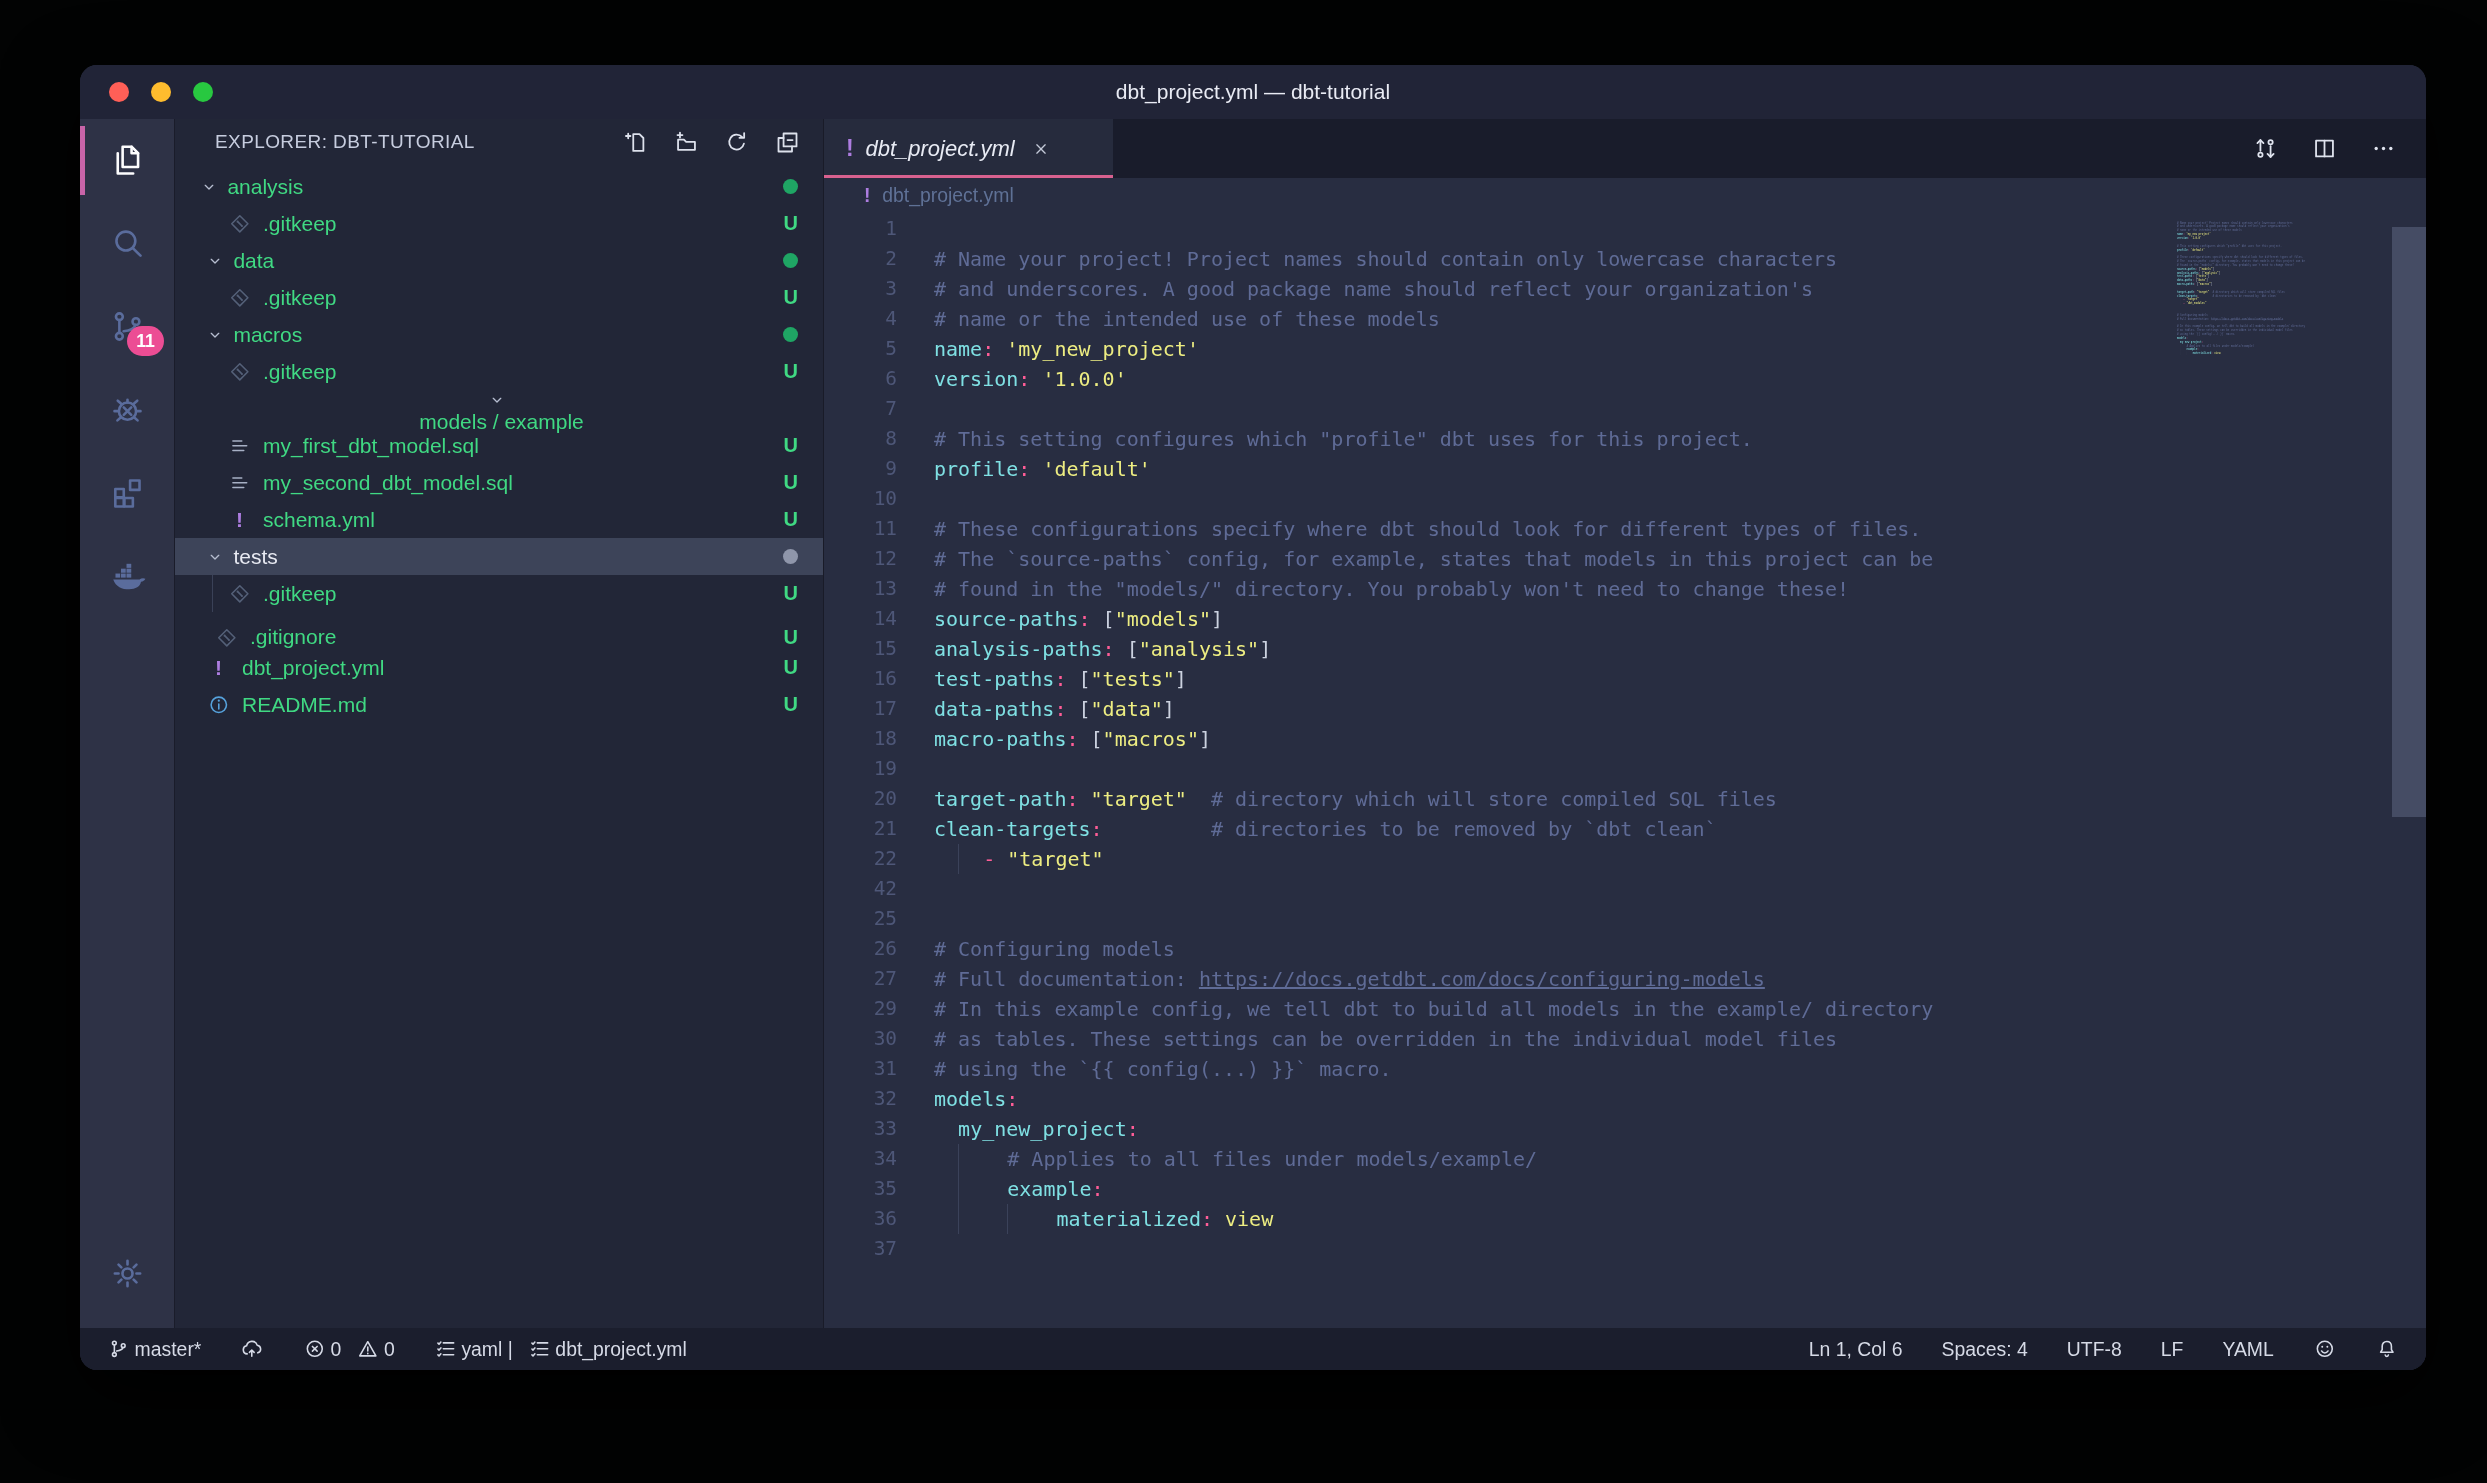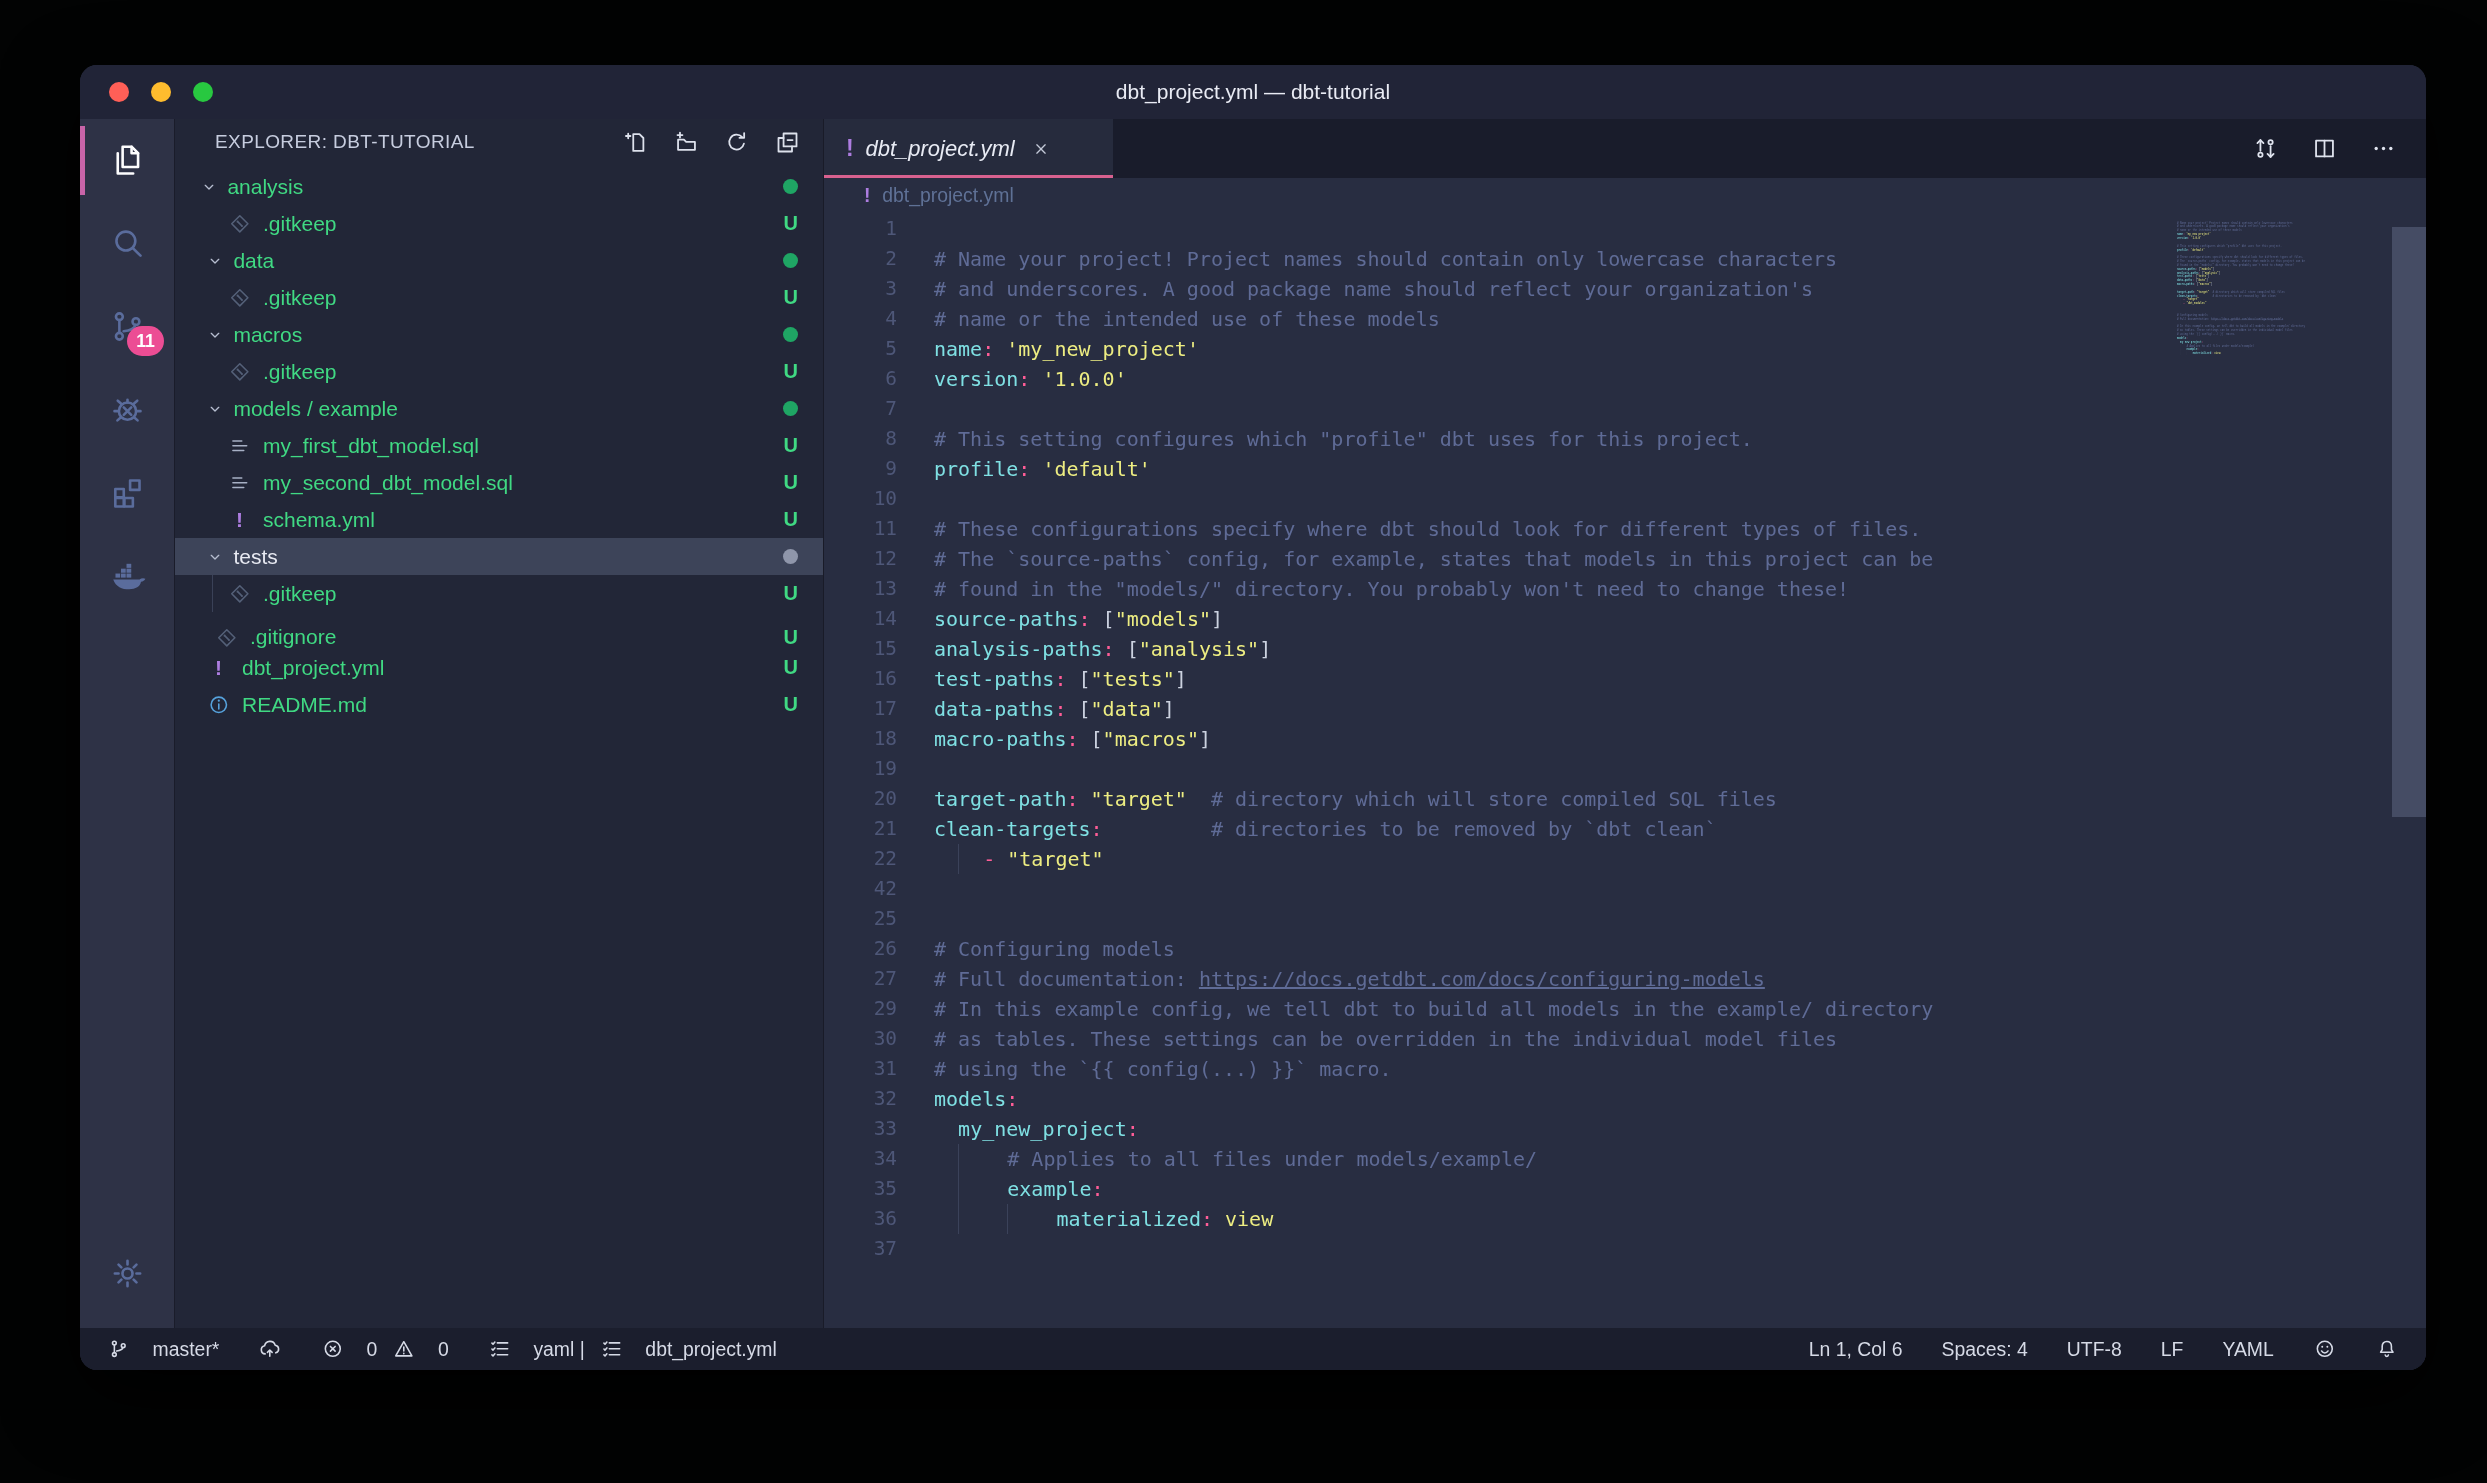--- a/index.html
+++ b/index.html
@@ -61,21 +61,21 @@
   .g{display:inline-block;width:0;height:30px;border-left:0.8px solid #3b425a;vertical-align:top;}
   
   .minimap{position:absolute;top:5px;right:37px;width:212px;height:523px;overflow:hidden;}
   .minimap-inner{transform:scale(0.128);transform-origin:0 0;width:1602px;}
   .mini-line{height:30px;white-space:pre;font:20px/30px "DejaVu Sans Mono",monospace;}
   .vscroll{position:absolute;top:0;right:0;width:34px;height:100%;}
   .vthumb{position:absolute;top:15px;left:0;width:34px;height:590px;background:#454c64;}
   
   .statusbar{height:42px;background:#1b1e2d;display:flex;align-items:center;padding:0 27px;color:#d6dae6;font-size:19.4px;flex:0 0 auto;}
   .sb-group{display:flex;align-items:center;gap:15px;margin-right:39px;}
-  .sb-item{display:flex;align-items:center;gap:22px;}
+  .sb-item{display:flex;align-items:center;gap:4px;}
   .sb-item svg{width:23.6px;height:23.6px;}
   .sb-right{margin-left:auto;display:flex;align-items:center;gap:39px;}
 </style>
 </head>
 <body>
 
 <div class="window">
 
   <div class="titlebar">
     <div class="lights">
@@ -263,21 +263,21 @@
                 <g fill="currentColor" stroke="none">
                   <circle cx="9.8" cy="9.8" r="1.1"></circle>
                   <circle cx="14.2" cy="14.2" r="1.1"></circle>
                 </g>
                 <path d="M10.6 10.6l3 3"></path>
               </svg>
             </span>
             <span>.gitkeep</span>
             <span class="badge-u">U</span>
           </div>
-          <div class="tree-row" style="padding-left: 30px;">
+          <div class="tree-row" style="padding-left: 30px; flex-direction: column;">
             <span class="chev">
               <svg viewBox="0 0 24 24" fill="none" stroke="currentColor" stroke-width="1.6" stroke-linecap="round" stroke-linejoin="round">
                 <path d="M7.5 10l4.5 4.5L16.5 10"></path>
               </svg>
             </span>
             <span>models / example</span>
             <span class="badge-dot"></span>
           </div>
           <div class="tree-row" style="padding-left: 51px;">
             <span class="ficon sql-ic" style="display: flex;">

